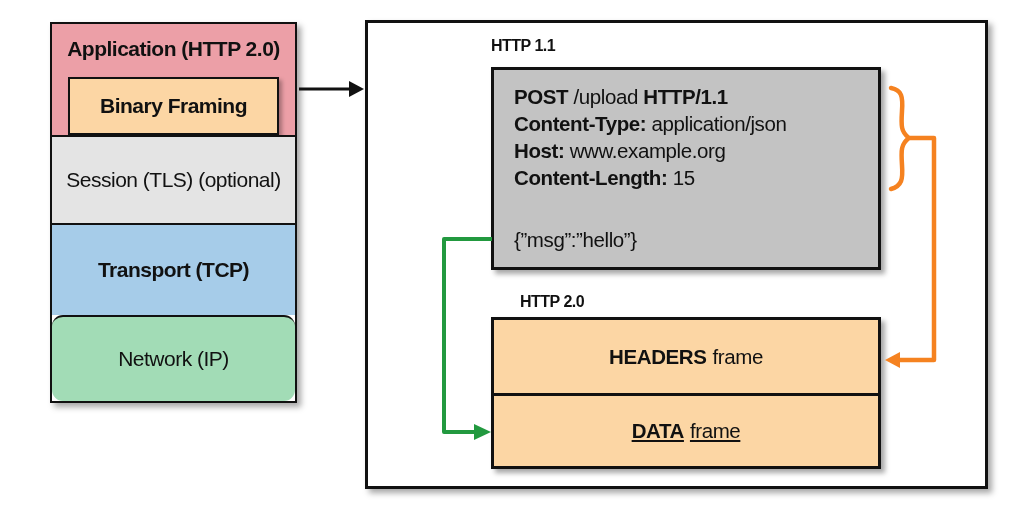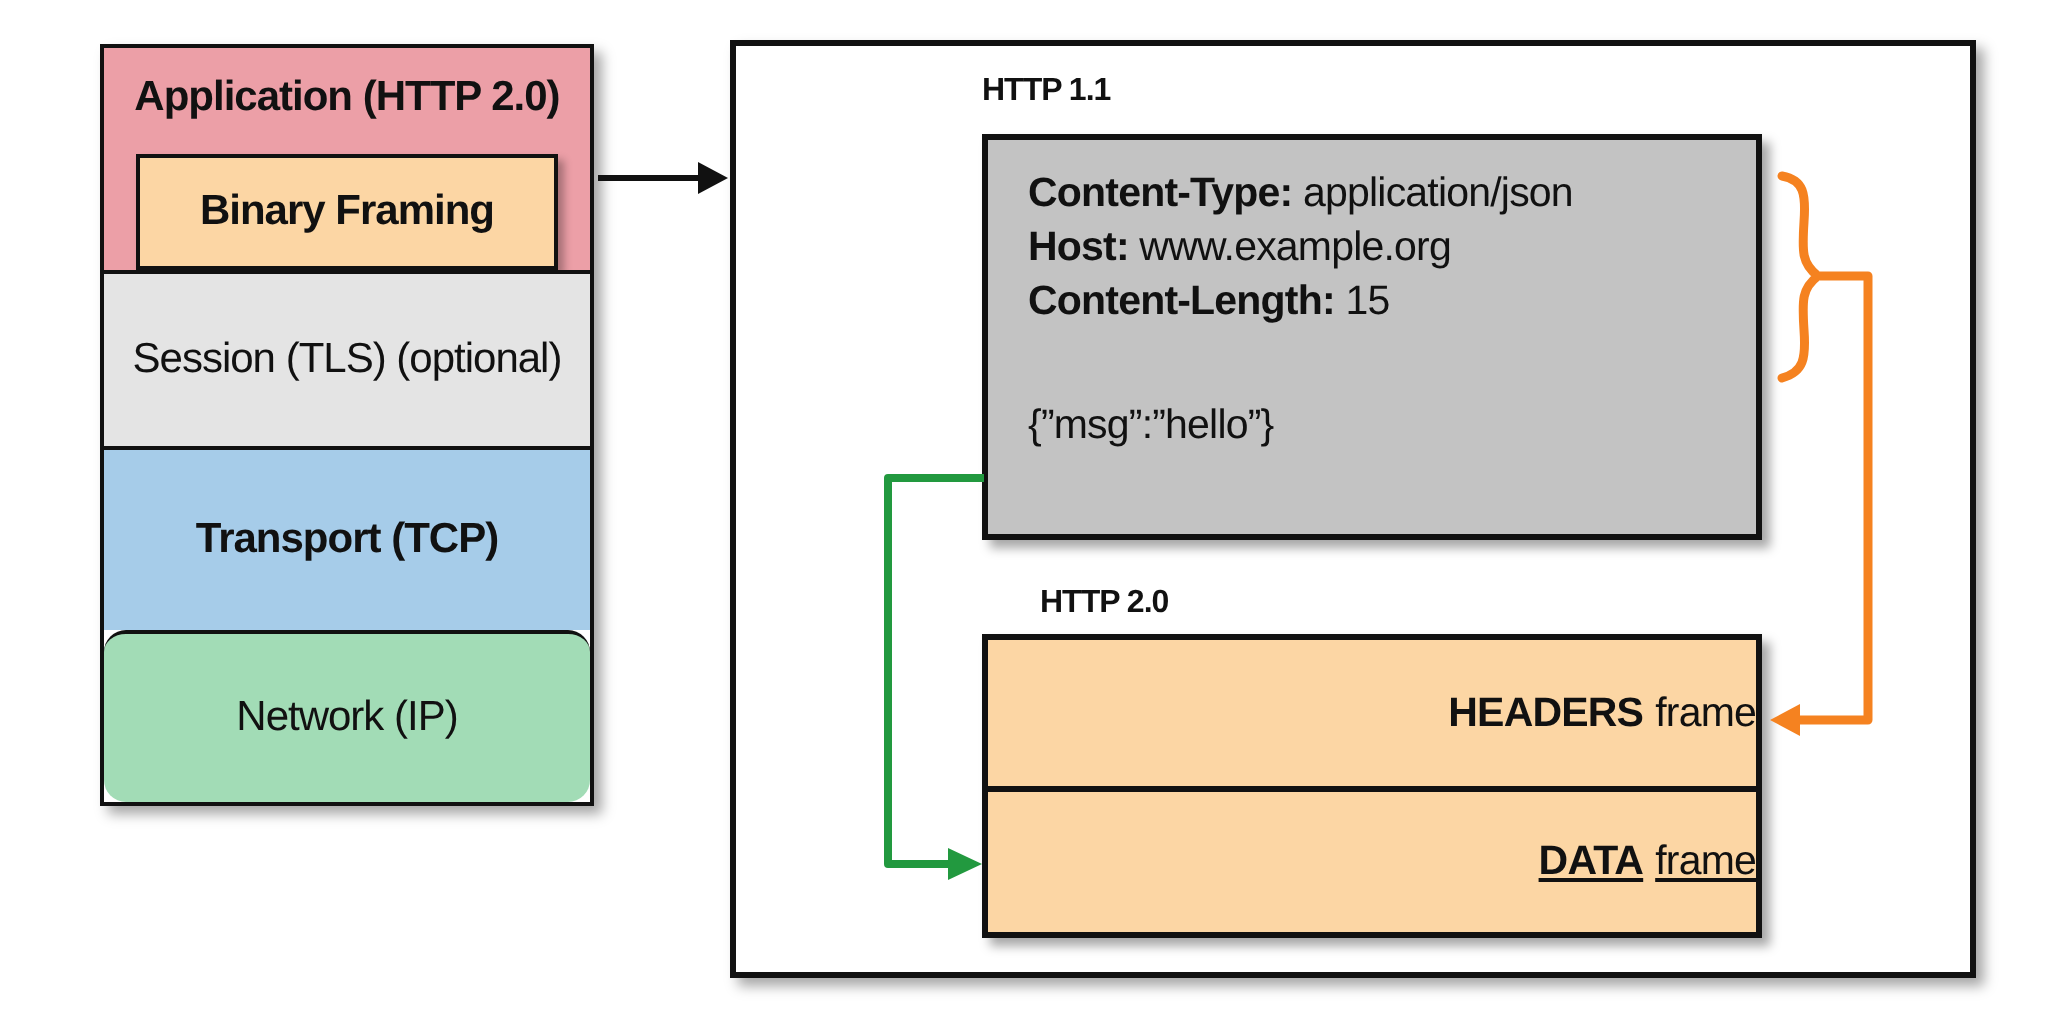--- a/index.html
+++ b/index.html
@@ -39,21 +39,21 @@
   .request-box{position:absolute;left:491px;top:67px;width:390px;height:203px;
     background:var(--request-gray);border:3px solid var(--line-black);
     padding:13px 10px 0 20px;font-size:20.5px;line-height:27px;letter-spacing:-0.4px;
     box-shadow:4px 4px 5px rgba(0,0,0,0.35);}
   .request-box .b{font-weight:bold;}
   .req-body{margin-top:35px;}
 
   .frames-box{position:absolute;left:491px;top:317px;width:390px;height:152px;
     border:3px solid var(--line-black);display:flex;flex-direction:column;
     box-shadow:4px 4px 5px rgba(0,0,0,0.35);}
-  .frame-row{background:var(--tan);display:flex;align-items:center;justify-content:flex-end;
+  .frame-row{background:var(--tan);display:flex;align-items:center;justify-content:center;
     font-size:20.5px;letter-spacing:-0.4px;}
   .frame-headers{height:76px;flex:none;border-bottom:3px solid var(--line-black);}
   .frame-data{flex:1;text-decoration:underline;}
   .frame-row .b{font-weight:bold;margin-right:6px;}
 
   .overlay{position:absolute;left:0;top:0;width:1025px;height:515px;pointer-events:none;}
 </style>
 </head>
 <body>
 
@@ -75,20 +75,21 @@
     <div class="layer layer-network">
       <span>Network (IP)</span>
     </div>
   </div>
 
   <div class="panel"></div>
 
   <div class="sec-label lbl-http11">HTTP 1.1</div>
 
   <div class="request-box">
+    <div><span class="b">POST</span><span> /upload </span><span class="b">HTTP/1.1</span></div>
     <div><span class="b">Content-Type:</span><span> application/json</span></div>
     <div><span class="b">Host:</span><span> www.example.org</span></div>
     <div><span class="b">Content-Length:</span><span> 15</span></div>
     <div class="req-body">{”msg”:”hello”}</div>
   </div>
 
   <div class="sec-label lbl-http20">HTTP 2.0</div>
 
   <div class="frames-box">
     <div class="frame-row frame-headers">

